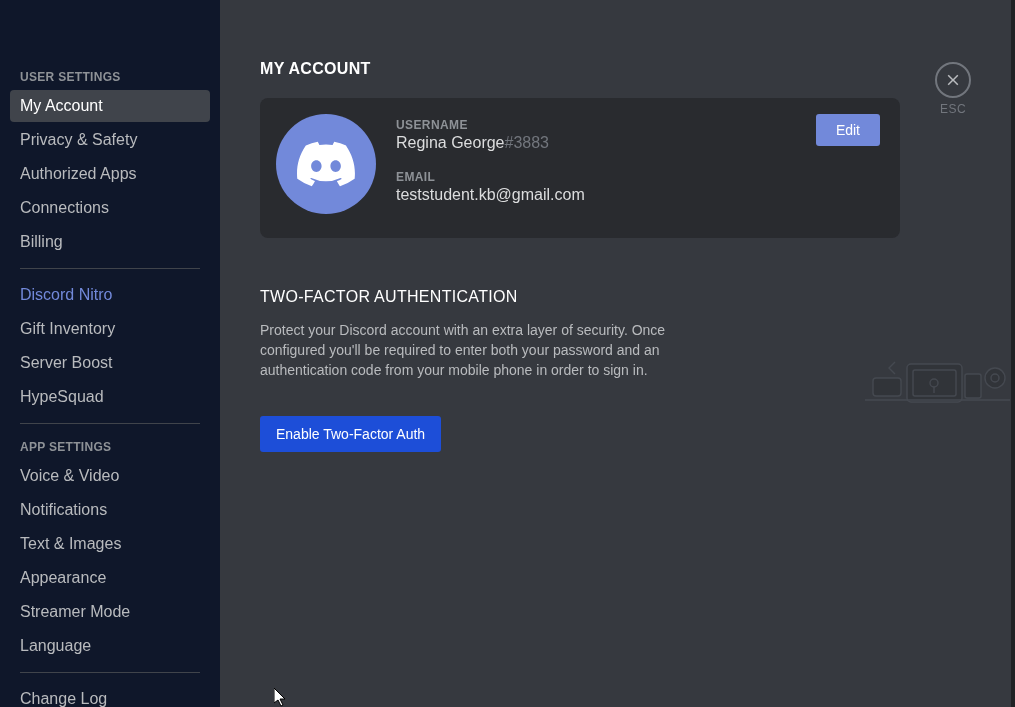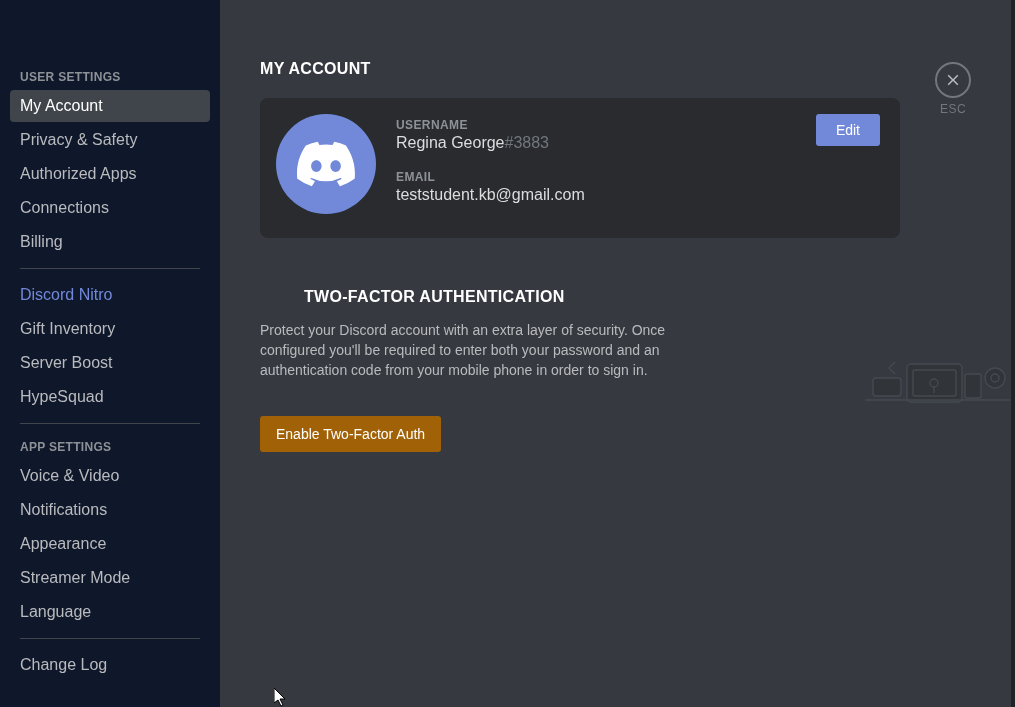--- a/index.html
+++ b/index.html
@@ -126,34 +126,33 @@
       font-weight: 500;
     }
     .twofa-section {
       margin-top: 50px;
       width: 640px;
       position: relative;
     }
     .twofa-title {
       color: #ffffff;
       font-size: 16px;
-      font-weight: 700;
+      font-weight: 400;
       letter-spacing: 0.3px;
       margin-bottom: 14px;
-      margin-left: 44px;
     }
     .twofa-desc {
       color: #b9bbbe;
       font-size: 14px;
       line-height: 20px;
       margin-bottom: 36px;
       max-width: 460px;
     }
     .enable-button {
-      background: #a16207;
+      background: #1d4ed8;
       color: #ffffff;
       border: none;
       border-radius: 3px;
       font-size: 14px;
       padding: 10px 16px;
       cursor: pointer;
       font-weight: 500;
     }
     .close-area {
       position: absolute;
@@ -207,20 +206,21 @@
     <div class="sidebar-item">Billing</div>
     <div class="sidebar-divider"></div>
     <div class="sidebar-item highlight">Discord Nitro</div>
     <div class="sidebar-item">Gift Inventory</div>
     <div class="sidebar-item">Server Boost</div>
     <div class="sidebar-item">HypeSquad</div>
     <div class="sidebar-divider"></div>
     <div class="sidebar-heading">APP SETTINGS</div>
     <div class="sidebar-item">Voice &amp; Video</div>
     <div class="sidebar-item">Notifications</div>
+    <div class="sidebar-item">Text &amp; Images</div>
     <div class="sidebar-item">Appearance</div>
     <div class="sidebar-item">Streamer Mode</div>
     <div class="sidebar-item">Language</div>
     <div class="sidebar-divider"></div>
     <div class="sidebar-item">Change Log</div>
   </div>
 
   <div class="content">
     <div class="page-title">MY ACCOUNT</div>
 

